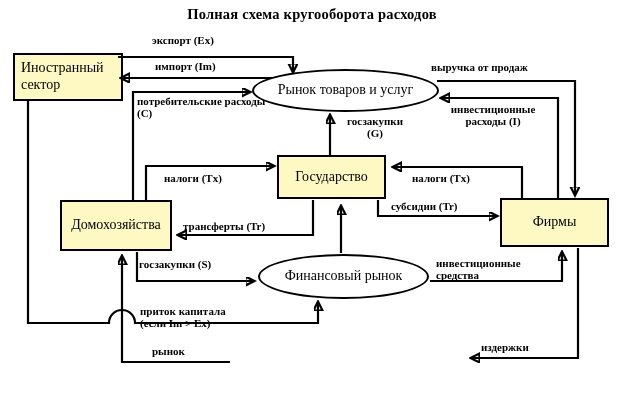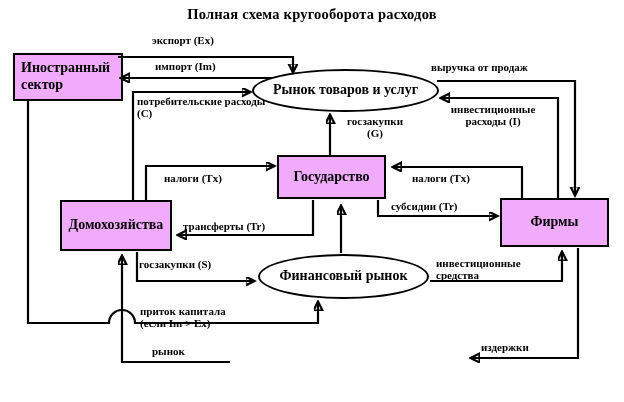--- a/index.html
+++ b/index.html
@@ -5,33 +5,33 @@
   html,body { margin:0; padding:0; background:#fff; }
   #canvas {
     position:relative; width:624px; height:380px; background:#fff;
     font-family:"Liberation Serif","DejaVu Serif",serif; color:#000; overflow:hidden;
   }
   #title {
     position:absolute; left:0; top:6px; width:624px; text-align:center;
     font-size:14.5px; font-weight:bold; letter-spacing:0.2px;
   }
   .box {
-    position:absolute; border:2.5px solid #000; background:#f0abfc;
+    position:absolute; border:2.5px solid #000; background:#fef9c3;
     display:flex; align-items:center; justify-content:center;
-    font-size:14px; font-weight:bold; line-height:1.2; text-align:center;
+    font-size:14px; font-weight:normal; line-height:1.2; text-align:center;
   }
   #box-foreign { left:13px; top:53px; width:100px; height:44px;
     justify-content:flex-start; text-align:left; padding-left:6px; }
   #box-households { left:60px; top:200px; width:108px; height:47px; }
   #box-government { left:277px; top:155px; width:105px; height:40px; }
   #box-firms { left:500px; top:198px; width:105px; height:45px; }
   .ellipse {
     position:absolute; border:2.5px solid #000; border-radius:50%; background:#fff;
     display:flex; align-items:center; justify-content:center;
-    font-weight:bold; line-height:1.15;
+    font-weight:normal; line-height:1.15;
   }
   #el-goods { left:252px; top:69px; width:183px; height:39px; font-size:14px; }
   #el-financial { left:258px; top:254px; width:167px; height:41px; font-size:14px; }
   #el-resources { left:229px; top:334px; width:229px; height:49px; font-size:13px; }
   .lbl {
     position:absolute; font-size:11px; font-weight:bold; line-height:1.1;
     white-space:pre-line; z-index:3;
   }
   .lbl.center { text-align:center; }
   #lbl-export { left:152px; top:34px; }

